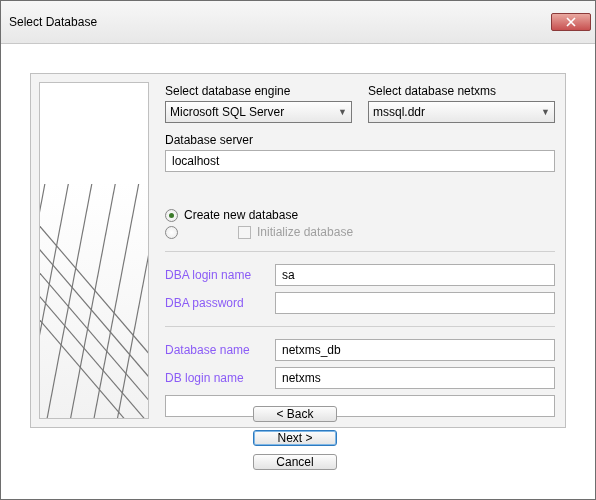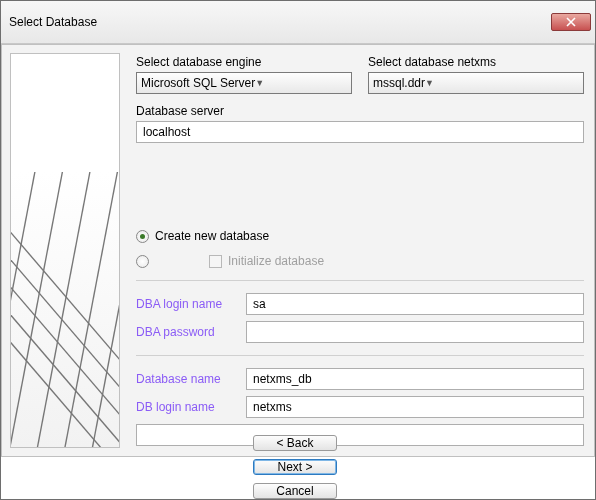--- a/index.html
+++ b/index.html
@@ -2,34 +2,34 @@
 <html><head>
   <meta charset="utf-8">
   <style>
     * { box-sizing: border-box; margin: 0; padding: 0; font-family: "Segoe UI", Tahoma, sans-serif; font-size: 12px; }
     body { background: #d4d0c8; width: 596px; height: 500px; overflow: hidden; }
     .window { width: 596px; height: 500px; background: #fff; border: 1px solid #6e6e6e; display: flex; flex-direction: column; }
     .titlebar { height: 43px; background: linear-gradient(to bottom, #f7f7f7, #e8e8e8); border-bottom: 1px solid #c8c8c8; display: flex; align-items: center; padding: 0 4px 0 8px; }
     .title-text { flex: 1; color: #000; font-size: 12px; }
     .close-btn { width: 40px; height: 18px; background: linear-gradient(to bottom, #e9a8a0, #c75050); border: 1px solid #8b3a3a; border-radius: 2px; display: flex; align-items: center; justify-content: center; cursor: pointer; }
     .close-btn svg { width: 10px; height: 10px; }
-    .content { flex: 1; padding: 0; display: flex; flex-direction: column; }
+    .content { flex: 1; padding: 29px; display: flex; flex-direction: column; }
     .panel { flex: 1; border: 1px solid #c0c0c0; background: #f3f3f3; display: flex; padding: 8px; gap: 14px; }
     .side-image { width: 110px; border: 1px solid #c0c0c0; background: linear-gradient(to bottom, #ffffff 0%, #ffffff 30%, #f2f2f2 100%); position: relative; overflow: hidden; }
     .side-image svg { position: absolute; bottom: 0; left: 0; width: 100%; height: 70%; }
     .form { flex: 1; display: flex; flex-direction: column; gap: 6px; padding: 2px; }
     .row-pair { display: flex; gap: 16px; }
     .col { flex: 1; display: flex; flex-direction: column; gap: 3px; }
     .label { color: #000; font-size: 12px; }
     .label-disabled { color: #a0a0a0; }
-    .select { height: 22px; border: 1px solid #7a7a7a; background: linear-gradient(to bottom, #fefefe, #e8e8e8); padding: 0 4px; display: flex; align-items: center; cursor: pointer; }
+    .select { height: 22px; border: 1px solid #7a7a7a; background: linear-gradient(to bottom, #fefefe, #e8e8e8); padding: 0 4px; display: flex; align-items: center; justify-content: space-between; cursor: pointer; }
     .select .chev { color: #555; font-size: 9px; }
     .input { height: 22px; border: 1px solid #aeaeae; background: #fff; padding: 0 6px; display: flex; align-items: center; }
     .input-text { color: #000; }
-    .radio-group { display: flex; flex-direction: column; gap: 11px; margin-top: 4px; }
+    .radio-group { display: flex; flex-direction: column; gap: 3px; margin-top: 4px; }
     .radio-row-wrap { display: flex; align-items: center; }
     .radio-row { display: flex; align-items: center; gap: 6px; cursor: pointer; }
     .radio { width: 13px; height: 13px; border: 1px solid #888; border-radius: 50%; background: radial-gradient(circle, #fff, #e8e8e8); display: flex; align-items: center; justify-content: center; }
     .radio.checked::after { content: ""; width: 5px; height: 5px; background: #3b7a2a; border-radius: 50%; }
     .checkbox-row { display: flex; align-items: center; gap: 6px; margin-left: 60px; }
     .checkbox { width: 13px; height: 13px; border: 1px solid #b8b8b8; background: #f5f5f5; }
     .sep { height: 1px; background: #d0d0d0; margin: 6px 0; }
     .field-row { display: flex; align-items: center; gap: 10px; }
     .field-label { width: 100px; color: #8b5cf6; }
     .field-row .input { flex: 1; }

